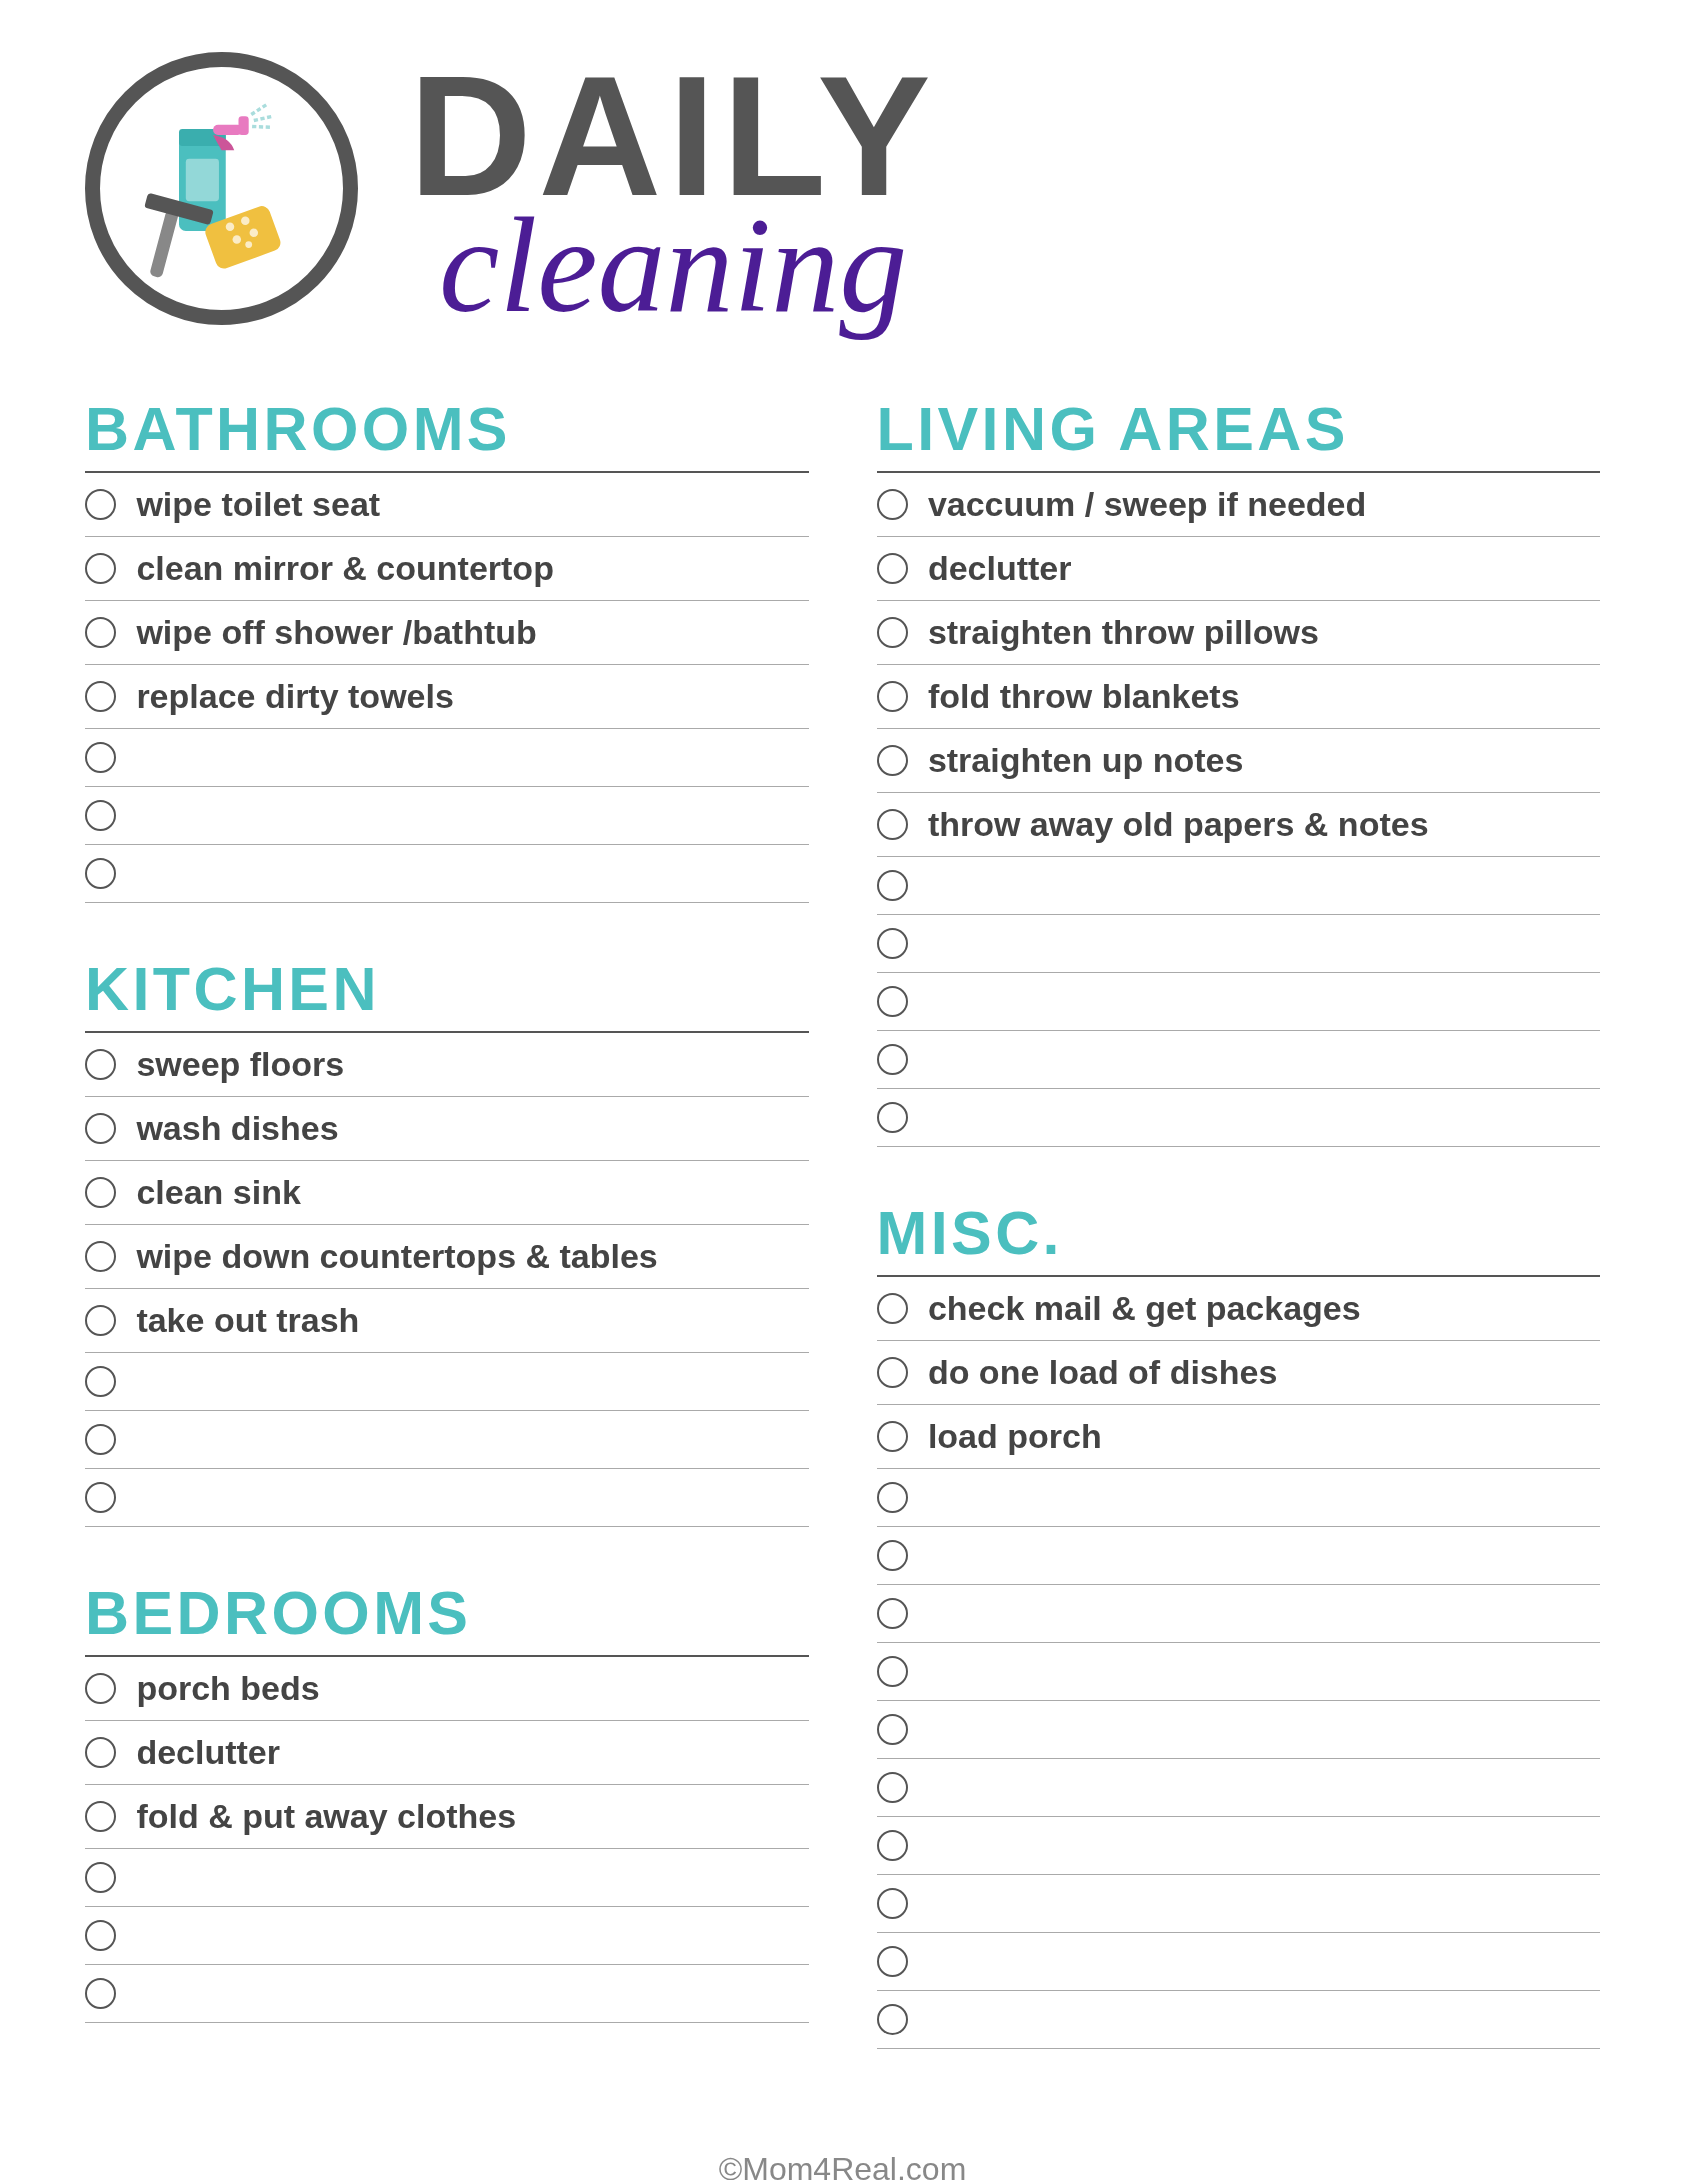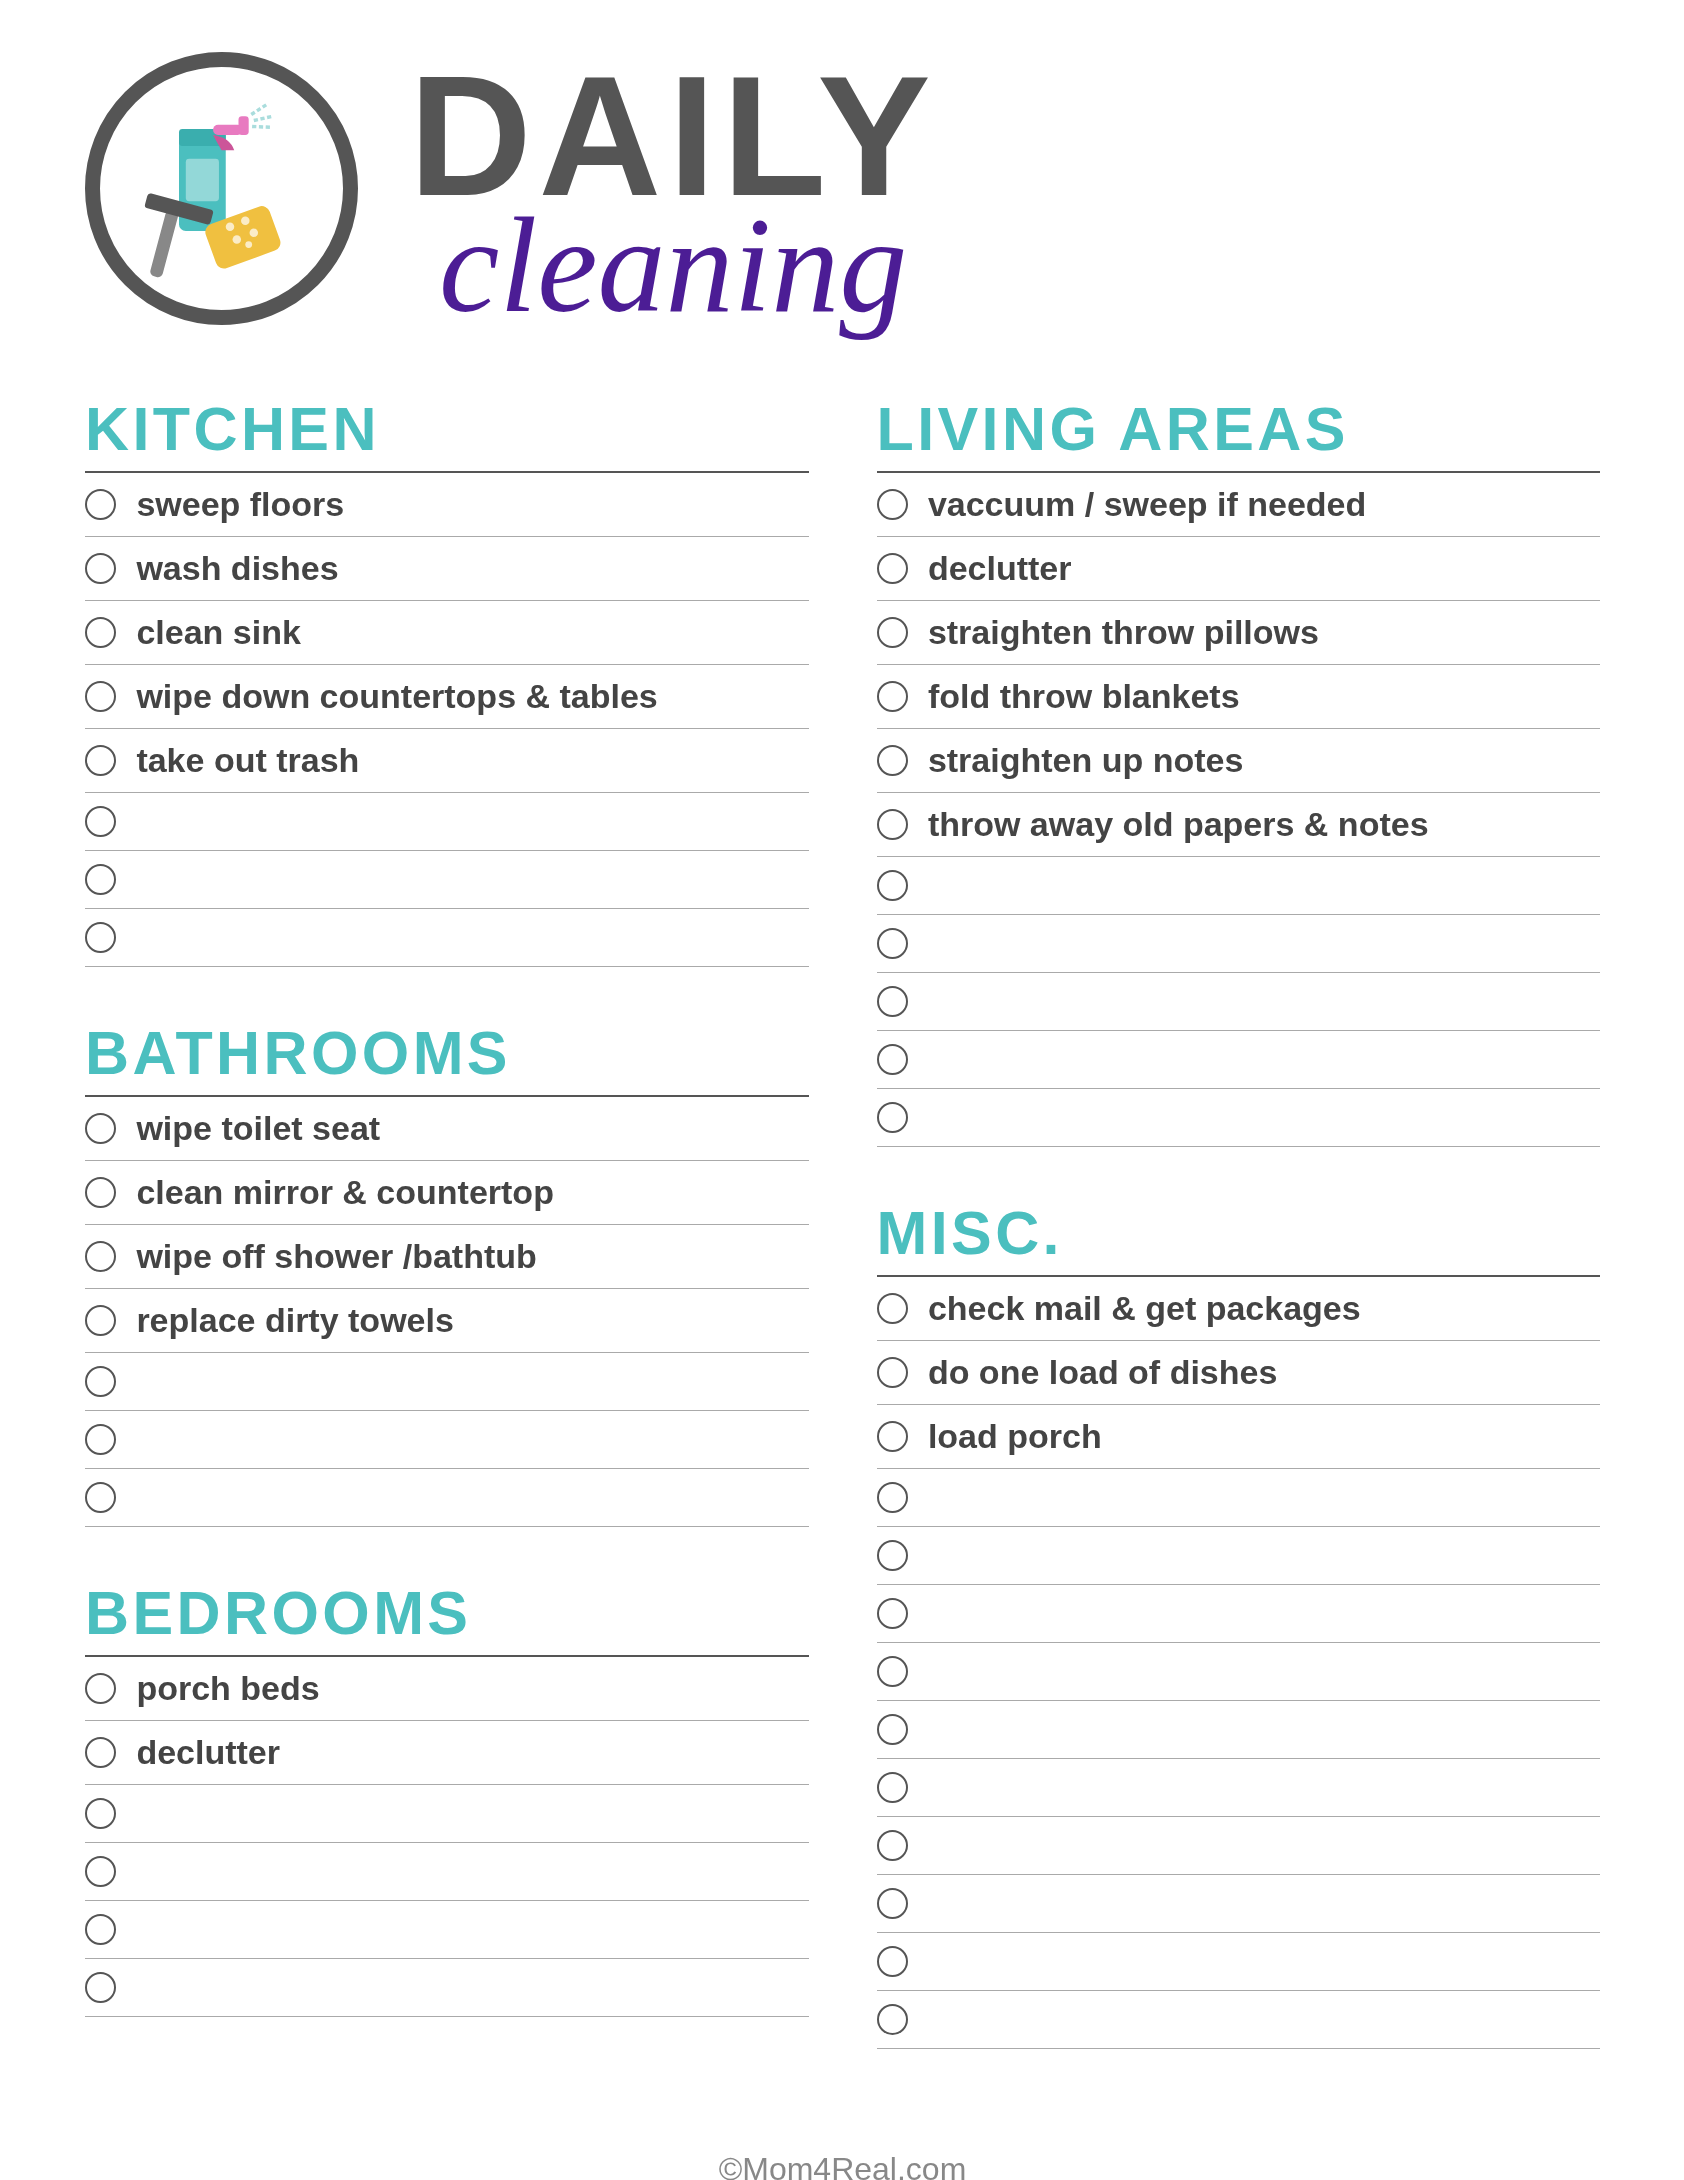--- a/index.html
+++ b/index.html
@@ -194,20 +194,52 @@
       <span class="title-daily">DAILY</span>
       <span class="title-cleaning">cleaning</span>
     </div>
   </div>
 
   <div class="content">
 
     <div class="left-col">
 
       <div class="section">
+        <div class="section-title">BATHROOMS</div>
+        <hr class="section-divider">
+        <ul class="checklist">
+          <li class="checklist-item">
+            <div class="checkbox-circle"></div>
+            <span class="item-text">wipe toilet seat</span>
+          </li>
+          <li class="checklist-item">
+            <div class="checkbox-circle"></div>
+            <span class="item-text">clean mirror &amp; countertop</span>
+          </li>
+          <li class="checklist-item">
+            <div class="checkbox-circle"></div>
+            <span class="item-text">wipe off shower /bathtub</span>
+          </li>
+          <li class="checklist-item">
+            <div class="checkbox-circle"></div>
+            <span class="item-text">replace dirty towels</span>
+          </li>
+          <li class="checklist-item empty-item">
+            <div class="checkbox-circle"></div>
+          </li>
+          <li class="checklist-item empty-item">
+            <div class="checkbox-circle"></div>
+          </li>
+          <li class="checklist-item empty-item">
+            <div class="checkbox-circle"></div>
+          </li>
+        </ul>
+      </div>
+
+      <div class="section">
         <div class="section-title">KITCHEN</div>
         <hr class="section-divider">
         <ul class="checklist">
           <li class="checklist-item">
             <div class="checkbox-circle"></div>
             <span class="item-text">sweep floors</span>
           </li>
           <li class="checklist-item">
             <div class="checkbox-circle"></div>
             <span class="item-text">wash dishes</span>
@@ -216,52 +248,20 @@
             <div class="checkbox-circle"></div>
             <span class="item-text">clean sink</span>
           </li>
           <li class="checklist-item">
             <div class="checkbox-circle"></div>
             <span class="item-text">wipe down countertops &amp; tables</span>
           </li>
           <li class="checklist-item">
             <div class="checkbox-circle"></div>
             <span class="item-text">take out trash</span>
-          </li>
-          <li class="checklist-item empty-item">
-            <div class="checkbox-circle"></div>
-          </li>
-          <li class="checklist-item empty-item">
-            <div class="checkbox-circle"></div>
-          </li>
-          <li class="checklist-item empty-item">
-            <div class="checkbox-circle"></div>
-          </li>
-        </ul>
-      </div>
-
-      <div class="section">
-        <div class="section-title">BATHROOMS</div>
-        <hr class="section-divider">
-        <ul class="checklist">
-          <li class="checklist-item">
-            <div class="checkbox-circle"></div>
-            <span class="item-text">wipe toilet seat</span>
-          </li>
-          <li class="checklist-item">
-            <div class="checkbox-circle"></div>
-            <span class="item-text">clean mirror &amp; countertop</span>
-          </li>
-          <li class="checklist-item">
-            <div class="checkbox-circle"></div>
-            <span class="item-text">wipe off shower /bathtub</span>
-          </li>
-          <li class="checklist-item">
-            <div class="checkbox-circle"></div>
-            <span class="item-text">replace dirty towels</span>
           </li>
           <li class="checklist-item empty-item">
             <div class="checkbox-circle"></div>
           </li>
           <li class="checklist-item empty-item">
             <div class="checkbox-circle"></div>
           </li>
           <li class="checklist-item empty-item">
             <div class="checkbox-circle"></div>
           </li>
@@ -275,20 +275,21 @@
           <li class="checklist-item">
             <div class="checkbox-circle"></div>
             <span class="item-text">porch beds</span>
           </li>
           <li class="checklist-item">
             <div class="checkbox-circle"></div>
             <span class="item-text">declutter</span>
           </li>
           <li class="checklist-item">
             <div class="checkbox-circle"></div>
+            <span class="item-text">fold &amp; put away clothes</span>
           </li>
           <li class="checklist-item empty-item">
             <div class="checkbox-circle"></div>
           </li>
           <li class="checklist-item empty-item">
             <div class="checkbox-circle"></div>
           </li>
           <li class="checklist-item empty-item">
             <div class="checkbox-circle"></div>
           </li>

